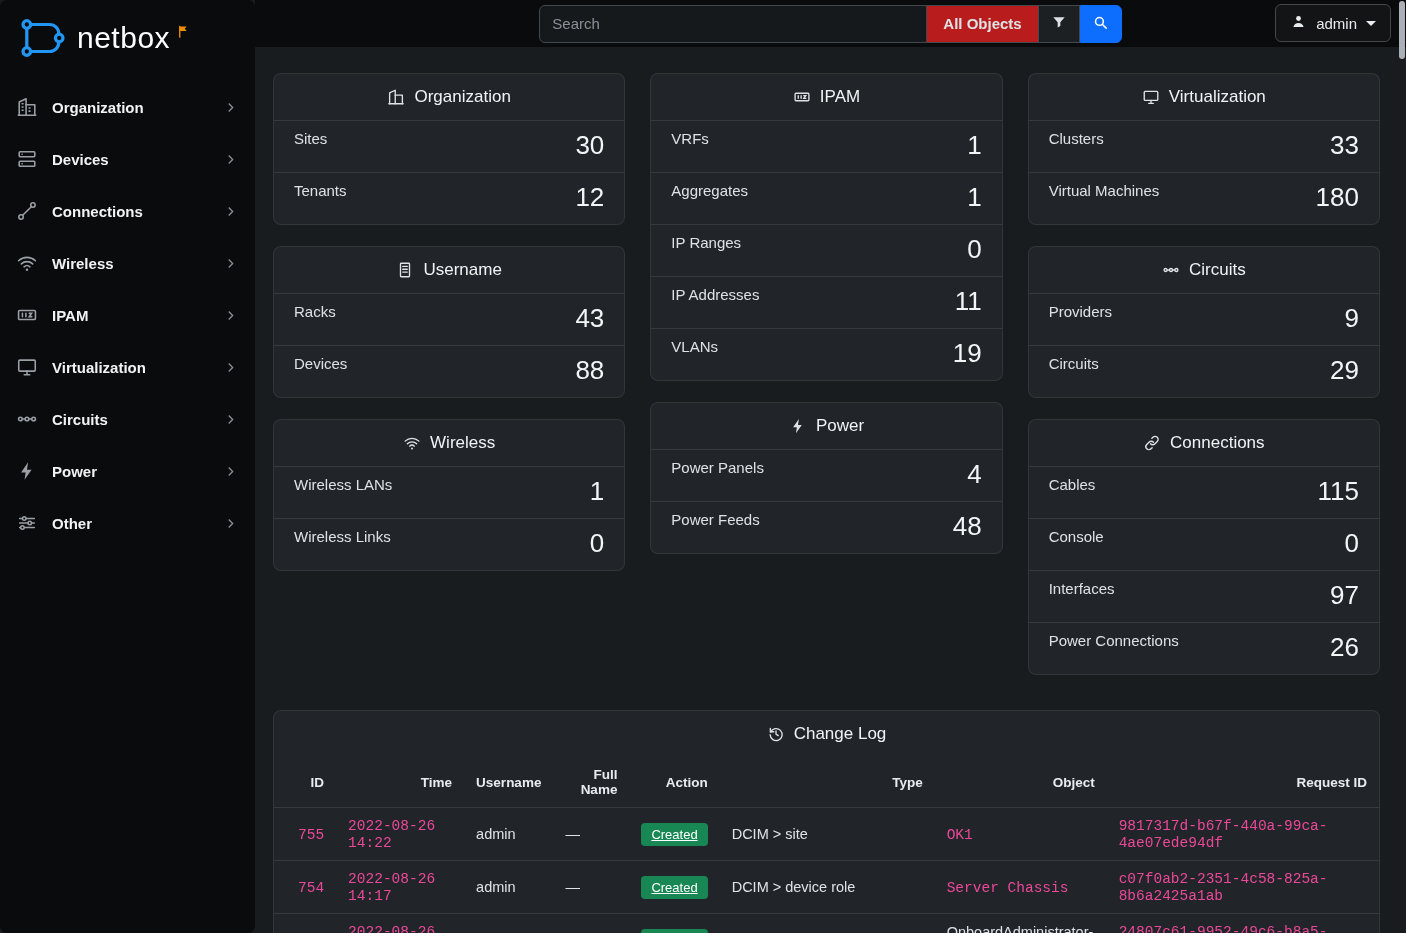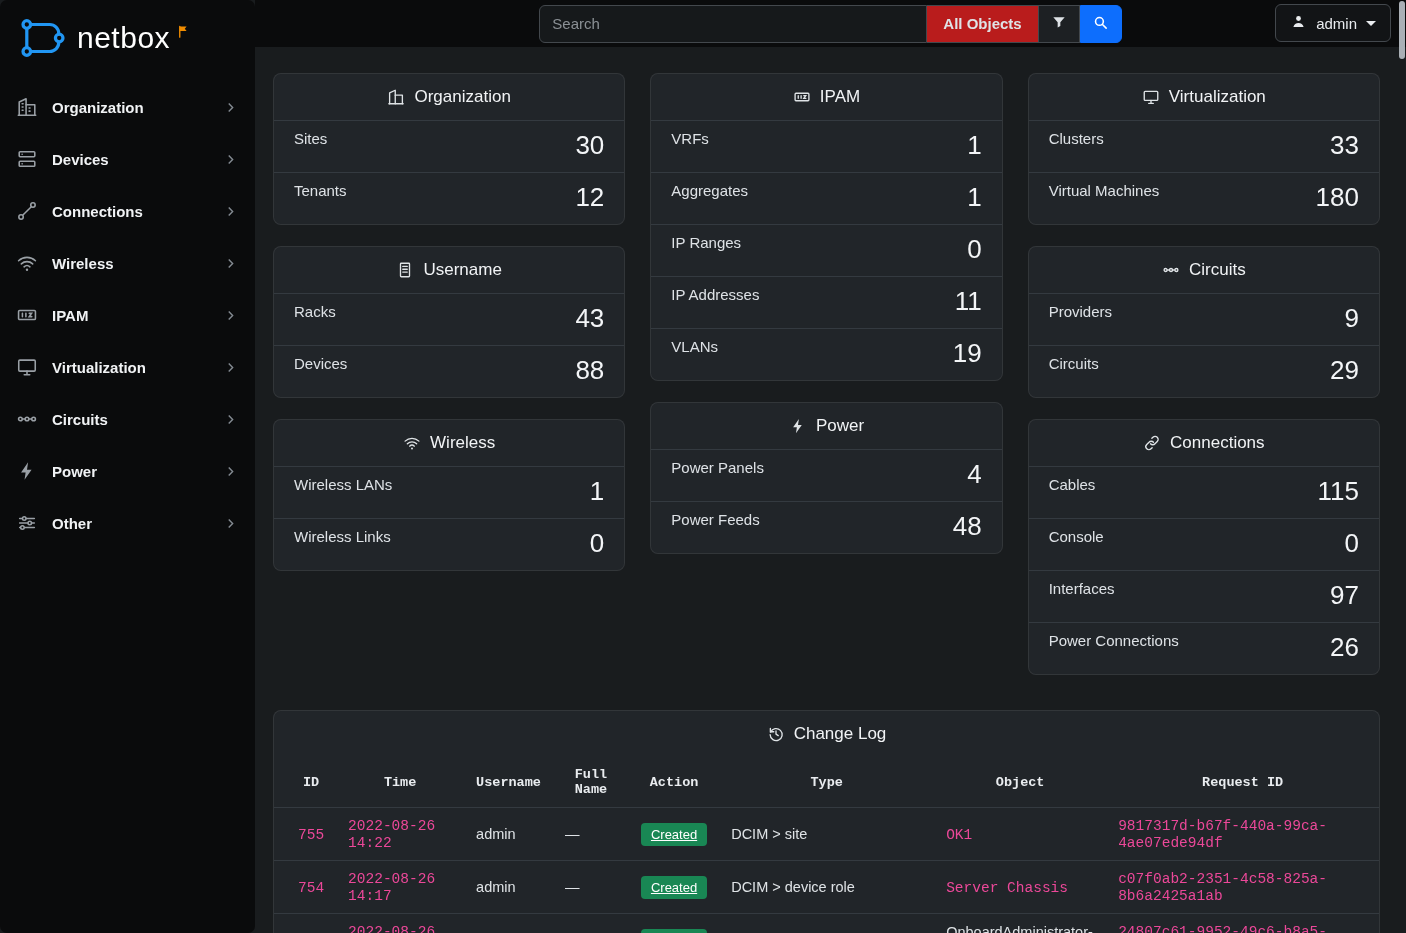--- a/index.html
+++ b/index.html
@@ -76,21 +76,21 @@
   .cicon { display:inline-flex; color:#dfe3e6; }
   .stat-row {
     display:flex; justify-content:space-between; align-items:flex-start;
     padding:9px 20px; min-height:52px; border-top:1px solid #343a40; cursor:pointer;
   }
   .stat-label { font-size:15px; color:#dee2e6; }
   .stat-value { font-size:26px; color:#f3f5f7;margin-left:36px; }
   
   .changelog { margin-top:35px; }
   table { width:100%; border-collapse:collapse; }
-  th { text-align:center; font-size:13.5px; font-weight:700; color:#e9ecef; padding:10px 12px; cursor:pointer;font-family:Liberation Mono, monospace; }
+  th { text-align:right; font-size:13.5px; font-weight:700; color:#e9ecef; padding:10px 12px; cursor:pointer; }
   td { font-size:14.5px; color:#dfe3e6; padding:9px 12px; border-top:1px solid #343a40; vertical-align:middle; }
   th:first-child, td:first-child { padding-left:24px; }
   .link { color:#ec4899; text-decoration:none; cursor:pointer;font-family:Liberation Mono, monospace; }
   .badge-created {
     display:inline-block; background:#198754; color:#ffffff;
     font-size:13px; padding:4px 10px; border-radius:4px;text-decoration:underline;
   }
   
   .scroll-thumb {
     position:absolute; right:1px; top:1px; width:6px; height:58px;

